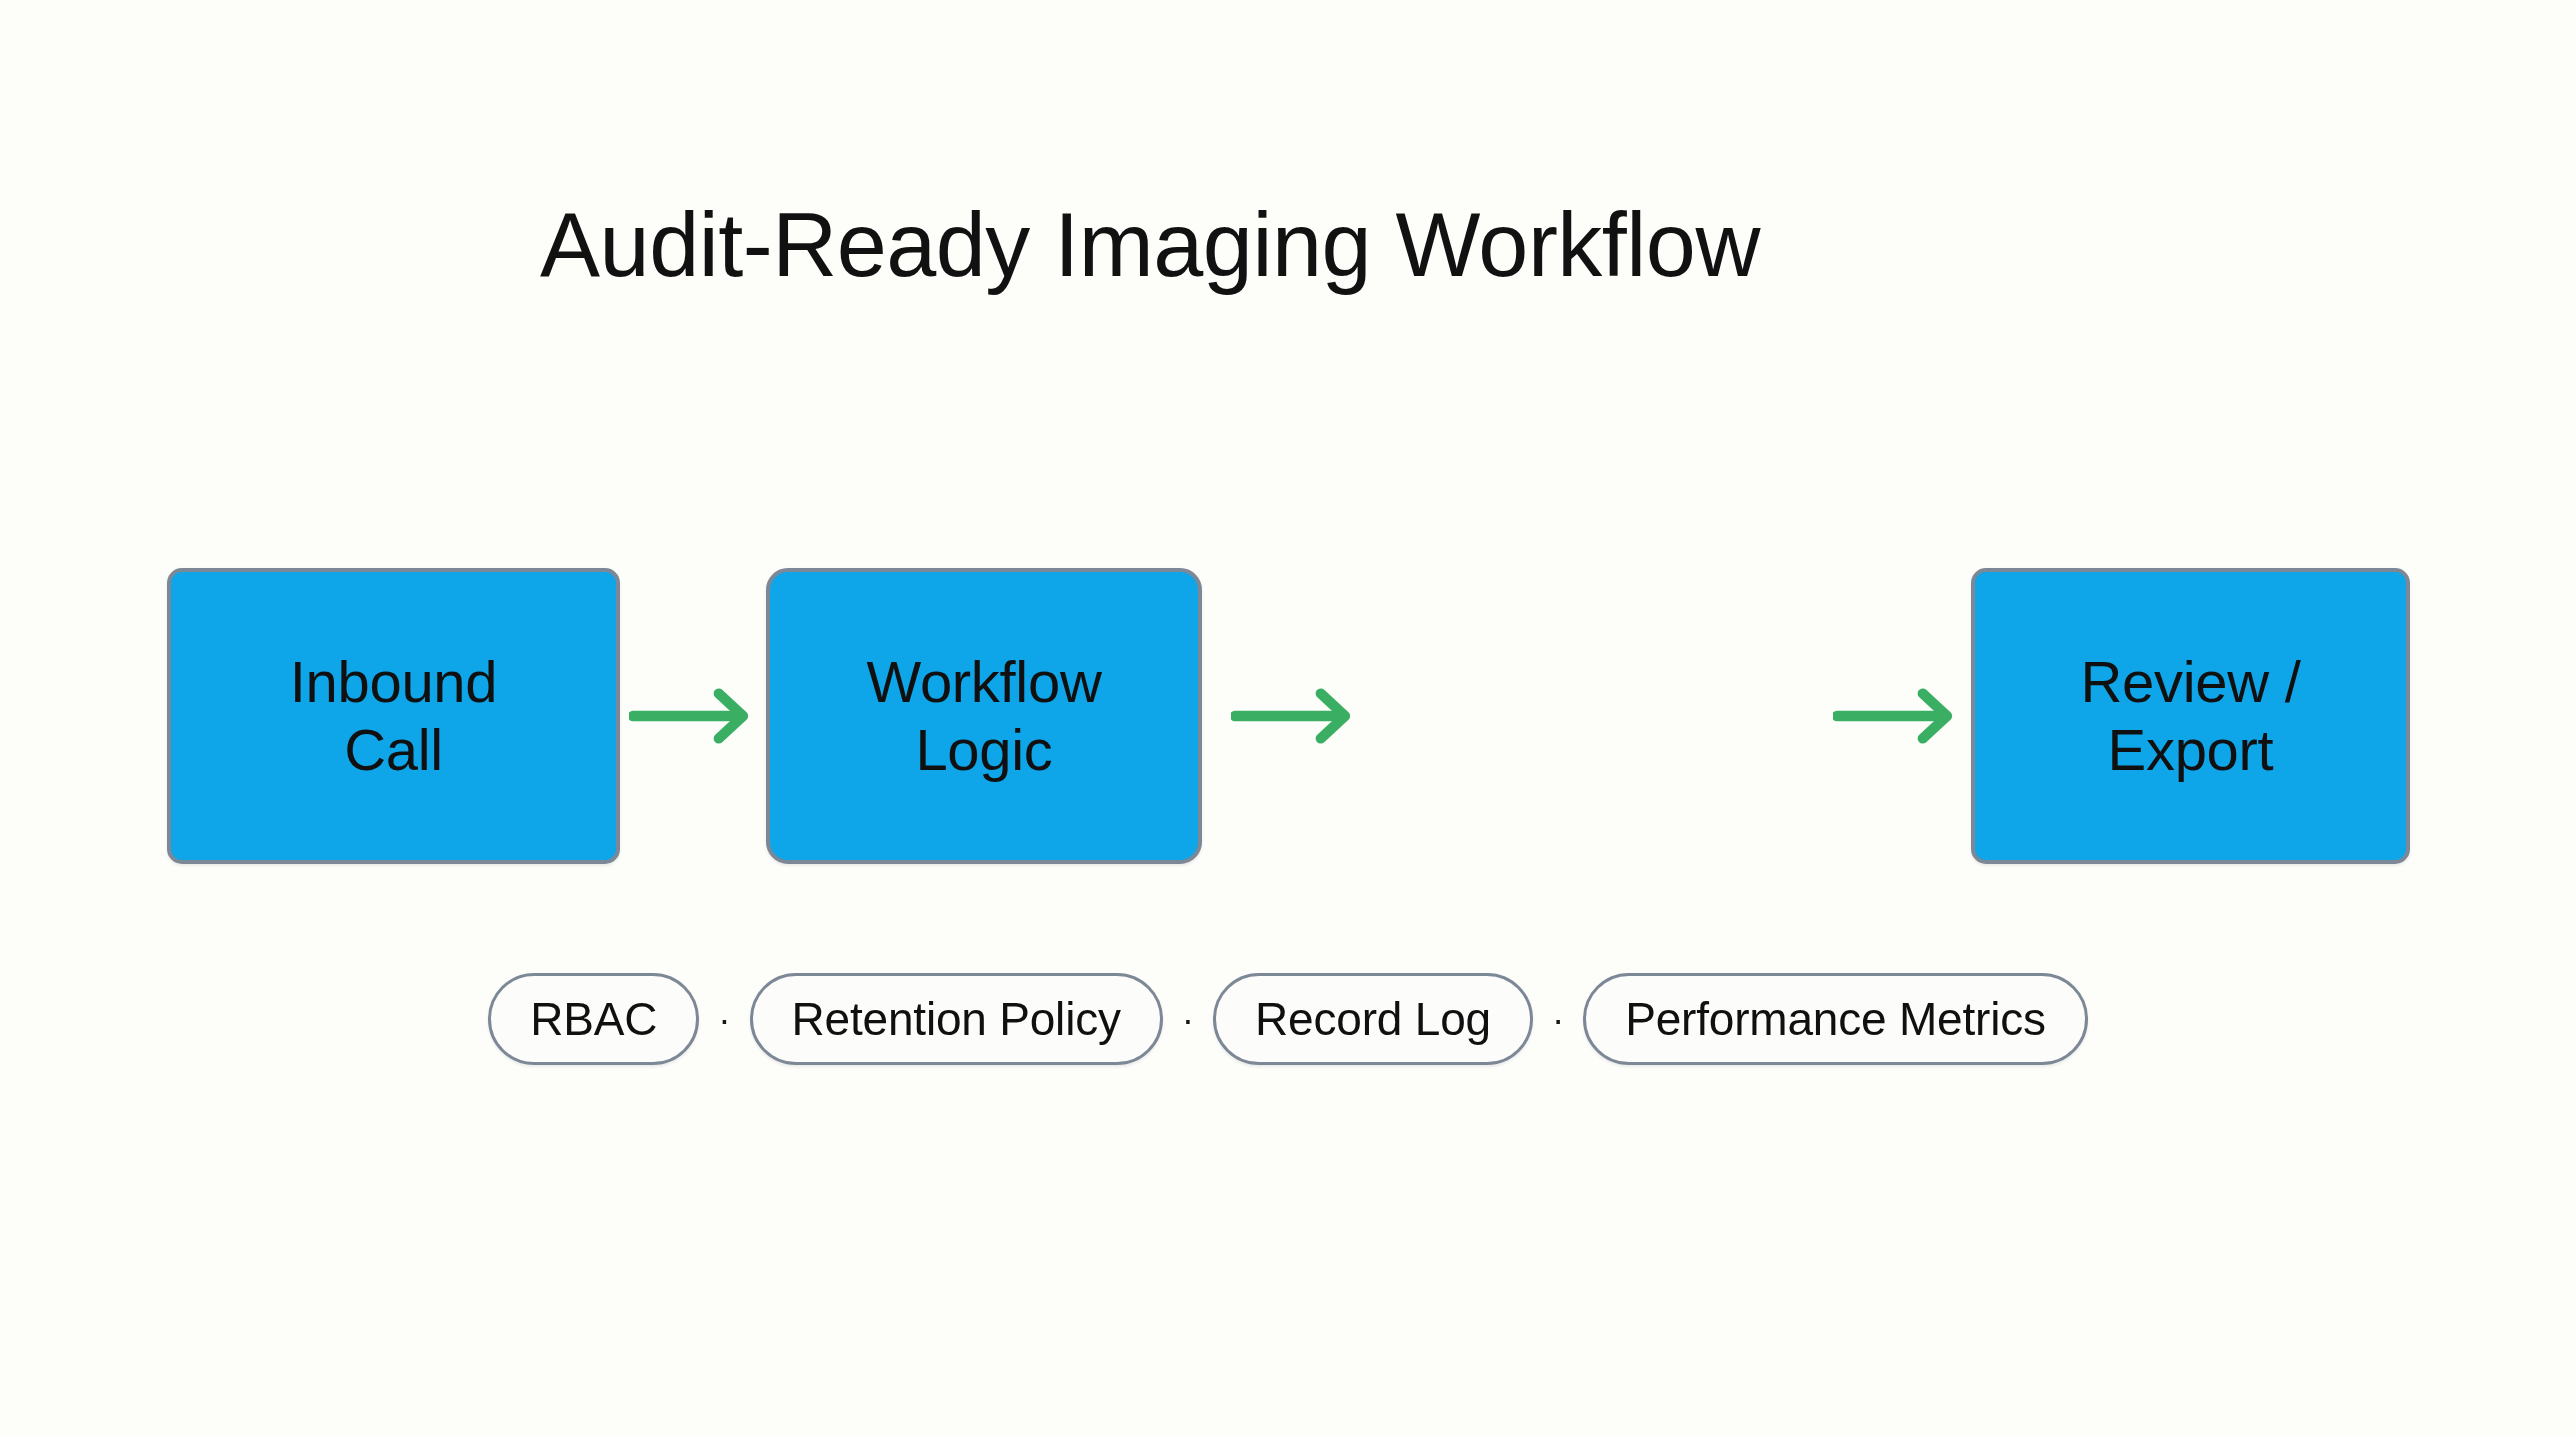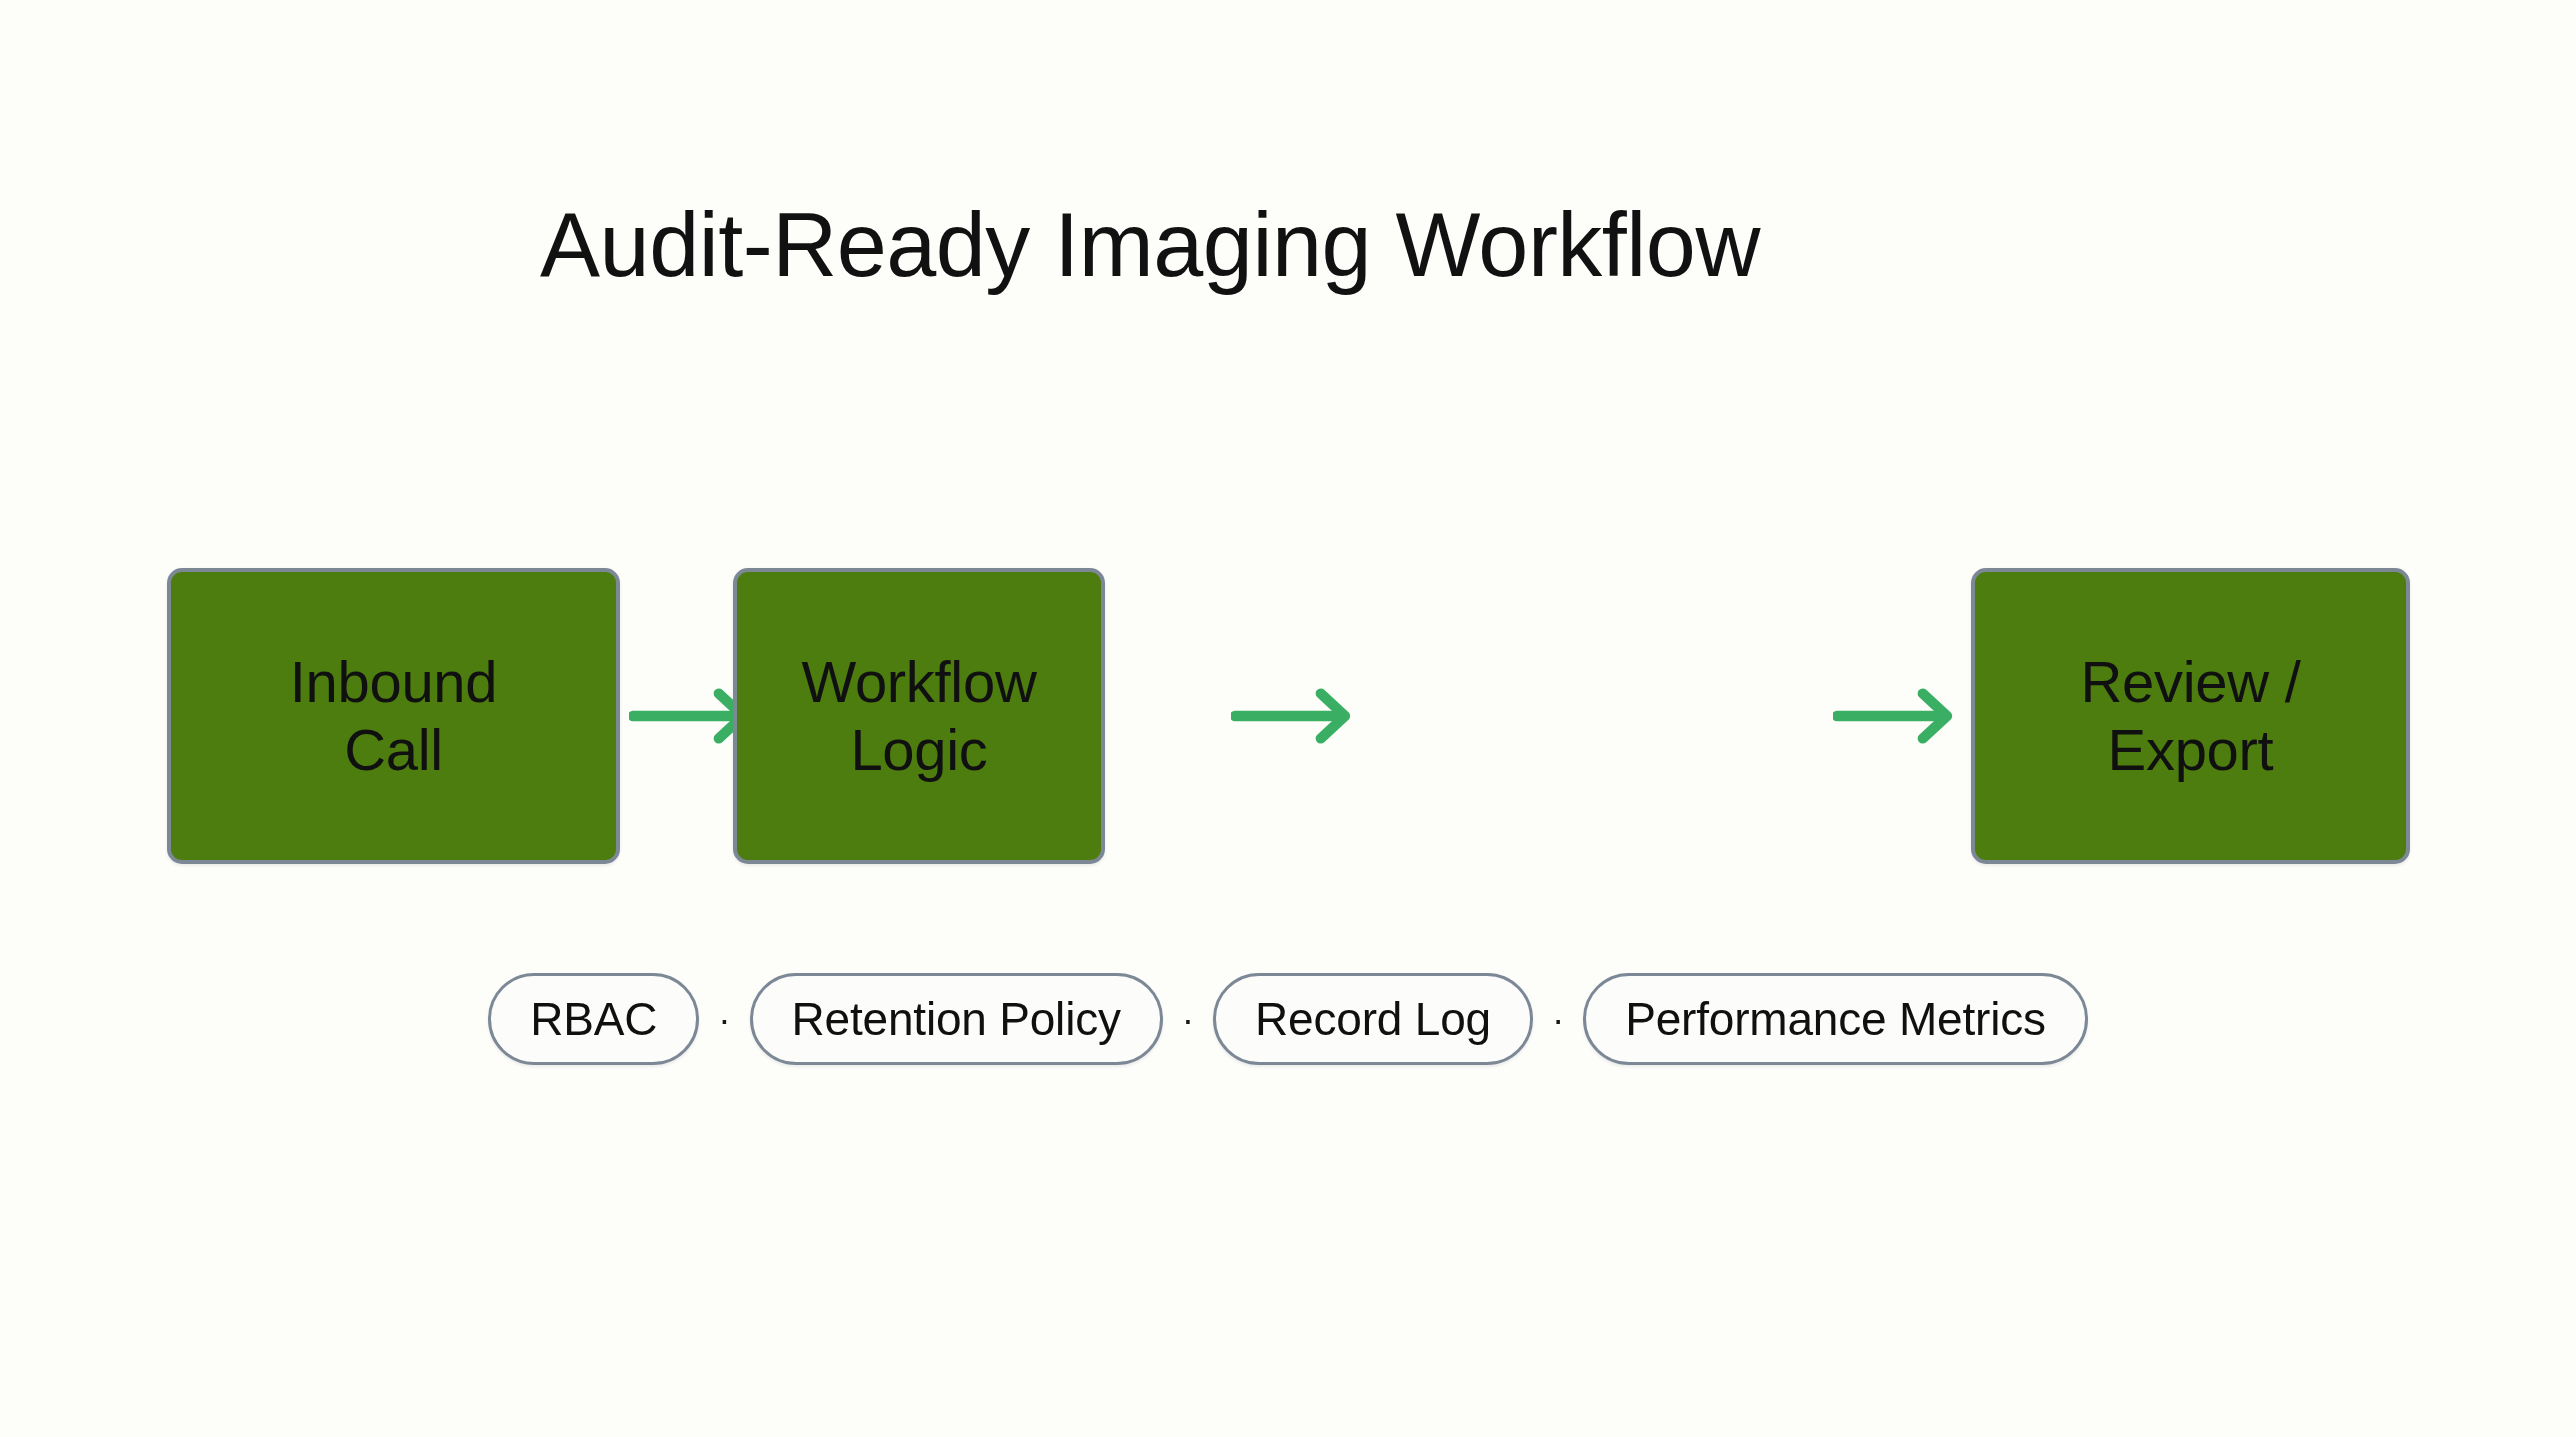--- a/index.html
+++ b/index.html
@@ -44,41 +44,41 @@
     left: 167px;
     width: 2243px;
     height: 296px;
   }
 
   .flow-node {
     position: absolute;
     top: 0;
     height: 296px;
     box-sizing: border-box;
-    background: #4d7c0f;
+    background: #0ea5e9;
     border: 4.7px solid #7d8896;
     border-radius: 15px;
     display: flex;
     align-items: center;
     justify-content: center;
     box-shadow: 0 1.9px 2.8px rgba(110,120,130,0.13);
   }
 
   .flow-node-label {
     font-size: 58px;
     font-weight: 400;
     color: #101010;
     line-height: 1.17;
     text-align: center;
     letter-spacing: -0.3px;
     white-space: pre-line;
   }
 
   #node-0 { left: 0px;    width: 453px; }
-  #node-1 { left: 566px;  width: 372px; }
+  #node-1 { left: 599px;  width: 436px; border-radius: 22px; }
   #node-2 { left: 1203px; width: 454px; }
   #node-3 { left: 1804px; width: 439px; }
 
   .flow-arrow {
     position: absolute;
     top: 120px;
     height: 56px;
     width: 131px;
   }
   #arrow-0 { left: 462px; }

